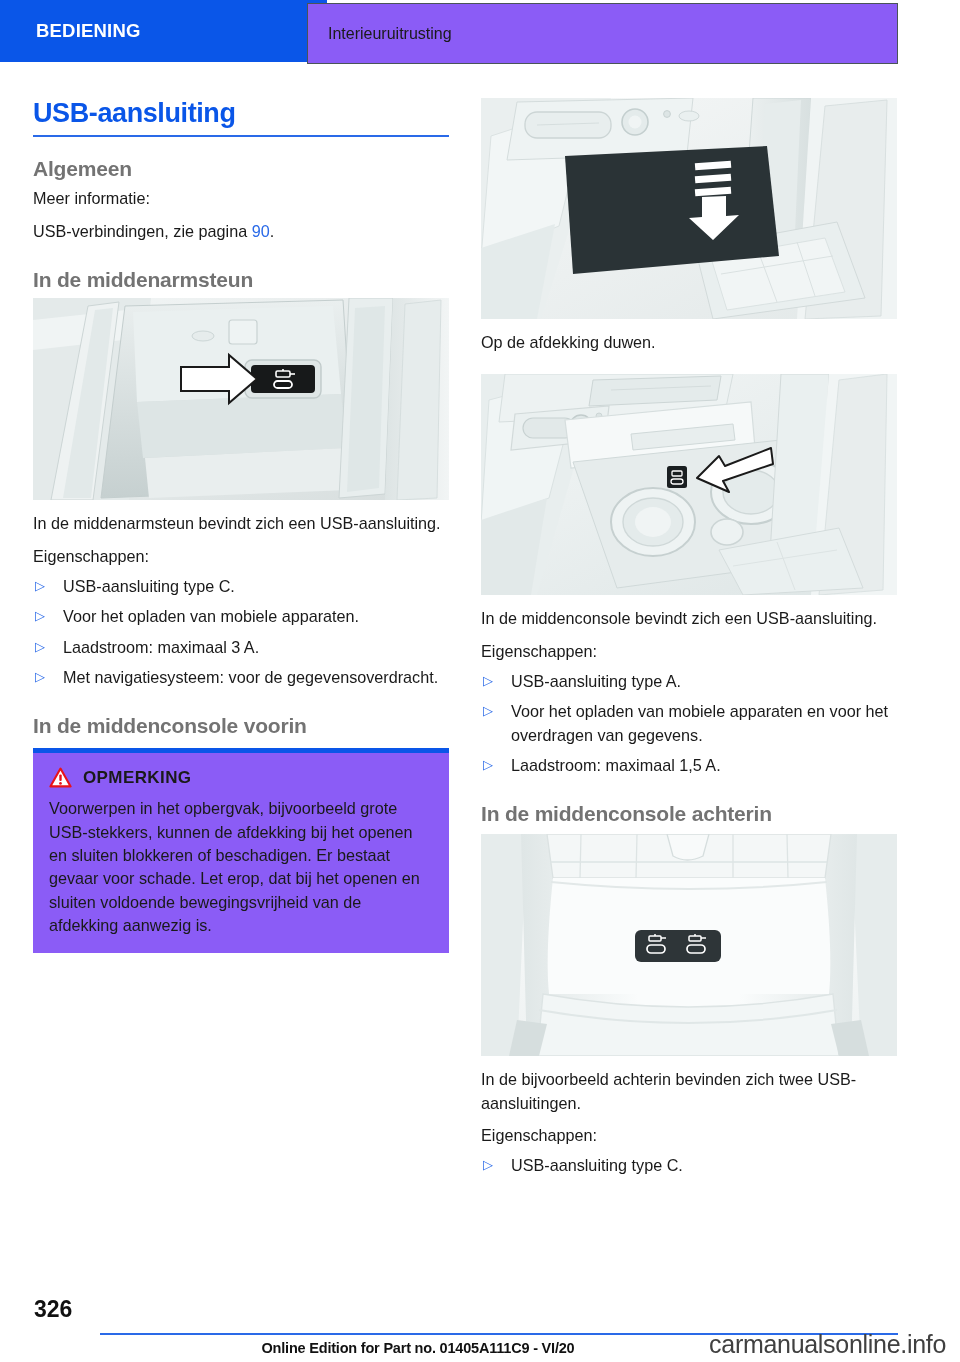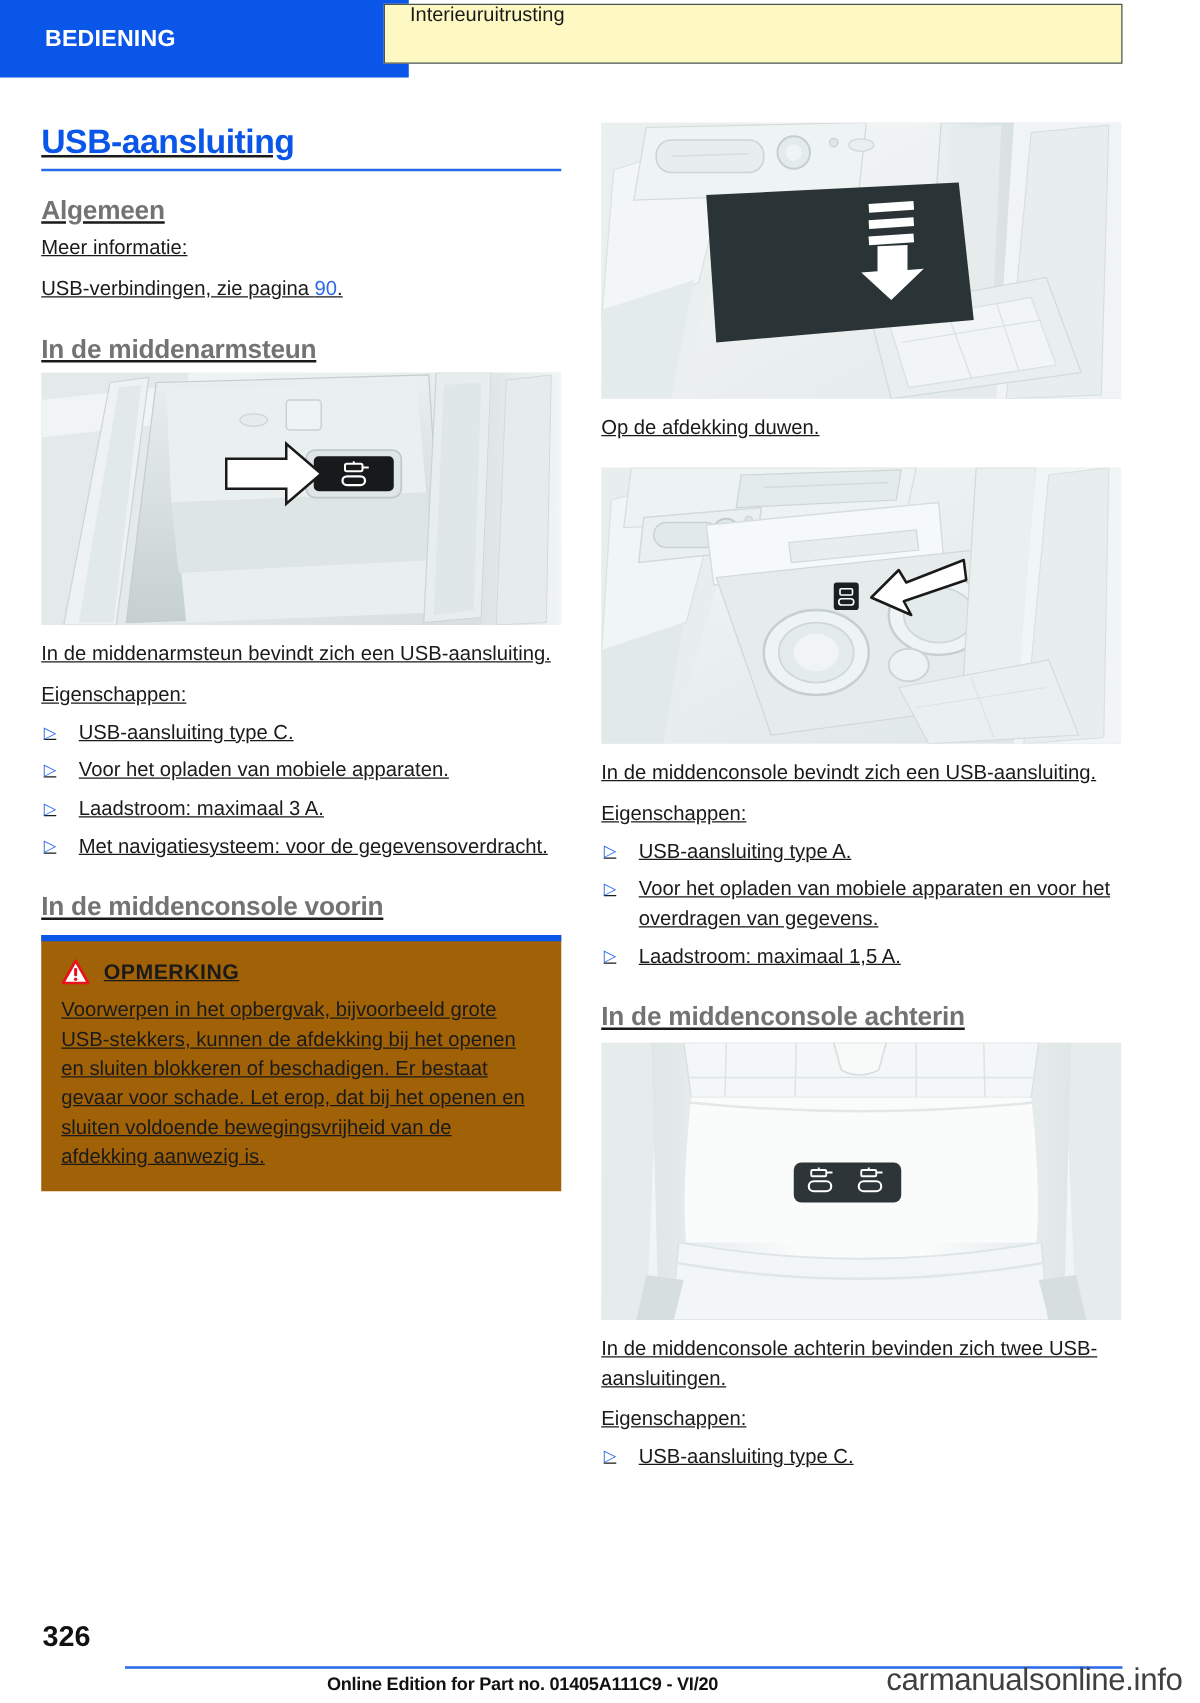--- a/index.html
+++ b/index.html
@@ -34,38 +34,37 @@
     color: #ffffff;
     font-size: 18.5px;
     font-weight: bold;
     letter-spacing: 0.2px;
     margin-left: 36px;
   }
   .header-box {
     position: absolute;
     top: 3px; left: 307px;
     width: 591px;
-    height: 48px;
-    background: #fef9c3;
+    height: 61px;
+    background: #8b5cf6;
     border: 1.6px solid #4a5458;
     display: flex;
-    align-items: flex-start;
+    align-items: center;
   }
   .header-box-label {
     font-size: 16px;
     color: #1a1a1a;
     margin-left: 20px;
   }
 
   
   .col {
     position: absolute;
     top: 98px;
     width: 416px;
-    text-decoration: underline;
   }
   .col-left  { left: 33px; }
   .col-right { left: 481px; }
 
   
   .h1 {
     color: #0a56e8;
     font-size: 27px;
     font-weight: bold;
     letter-spacing: -0.4px;
@@ -112,21 +111,21 @@
     padding-top: 2px;
   }
   .btext {
     flex: 1;
     font-size: 16.2px;
     line-height: 1.44;
   }
 
   
   .note {
-    background: #a16207;
+    background: #8b5cf6;
     border-top: 5px solid #0a56e8;
     padding: 14px 16px 16px 16px;
     margin-top: 10px;
   }
   .note-head {
     display: flex;
     align-items: center;
     gap: 11px;
     margin-bottom: 9px;
   }
@@ -468,21 +467,21 @@
         <rect x="206" y="111" width="18" height="8" rx="4" stroke-width="1.7"></rect>
       </g>
 
       <path d="M62 160 Q208 186 352 160 L358 222 L56 222 Z" fill="#f2f6f6" stroke="#dde4e4" stroke-width="1.4"></path>
       <path d="M58 176 Q208 202 356 176" fill="none" stroke="#e0e7e7" stroke-width="2"></path>
       <path d="M36 186 L66 190 L58 222 L28 222 Z" fill="#d6dede"></path>
       <path d="M380 186 L350 190 L358 222 L388 222 Z" fill="#d6dede"></path>
     </svg>
   </div>
 
-  <div class="p">In de middenconsole achterin bevinden zich twee USB-aansluitingen.</div>
+  <div class="p">In de bijvoorbeeld achterin bevinden zich twee USB-aansluitingen.</div>
 
   <div class="p p-tight">Eigenschappen:</div>
 
   <div class="blist">
     <div class="bitem">
       <span class="bmark">▷</span>
       <span class="btext">USB-aansluiting type C.</span>
     </div>
   </div>
 

